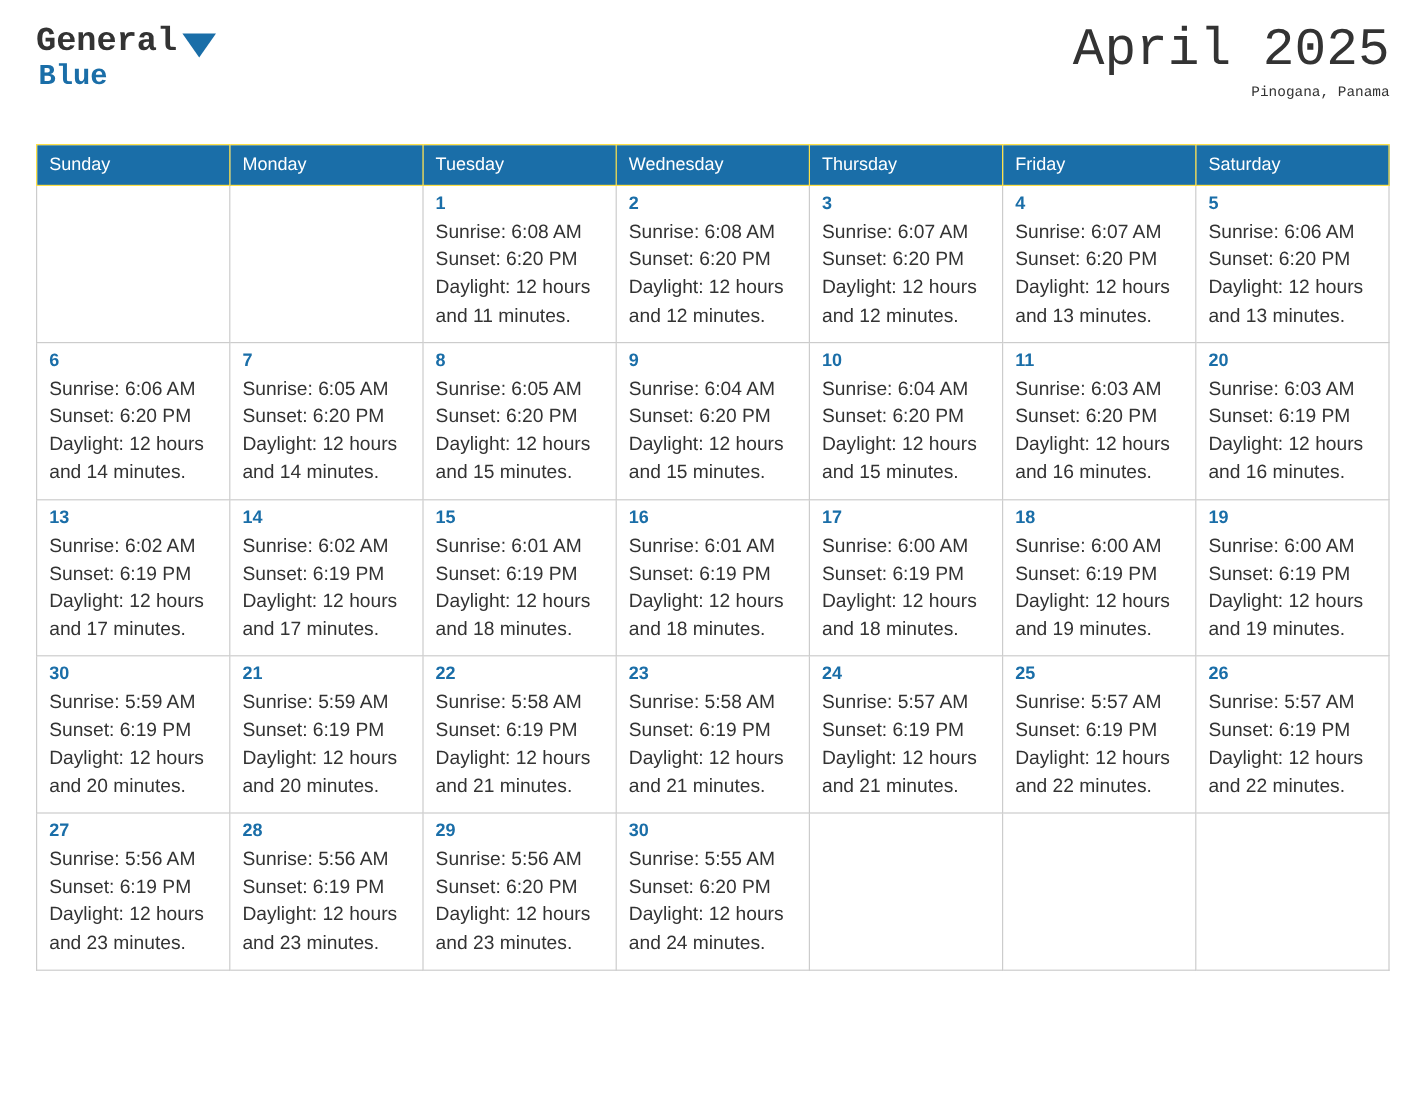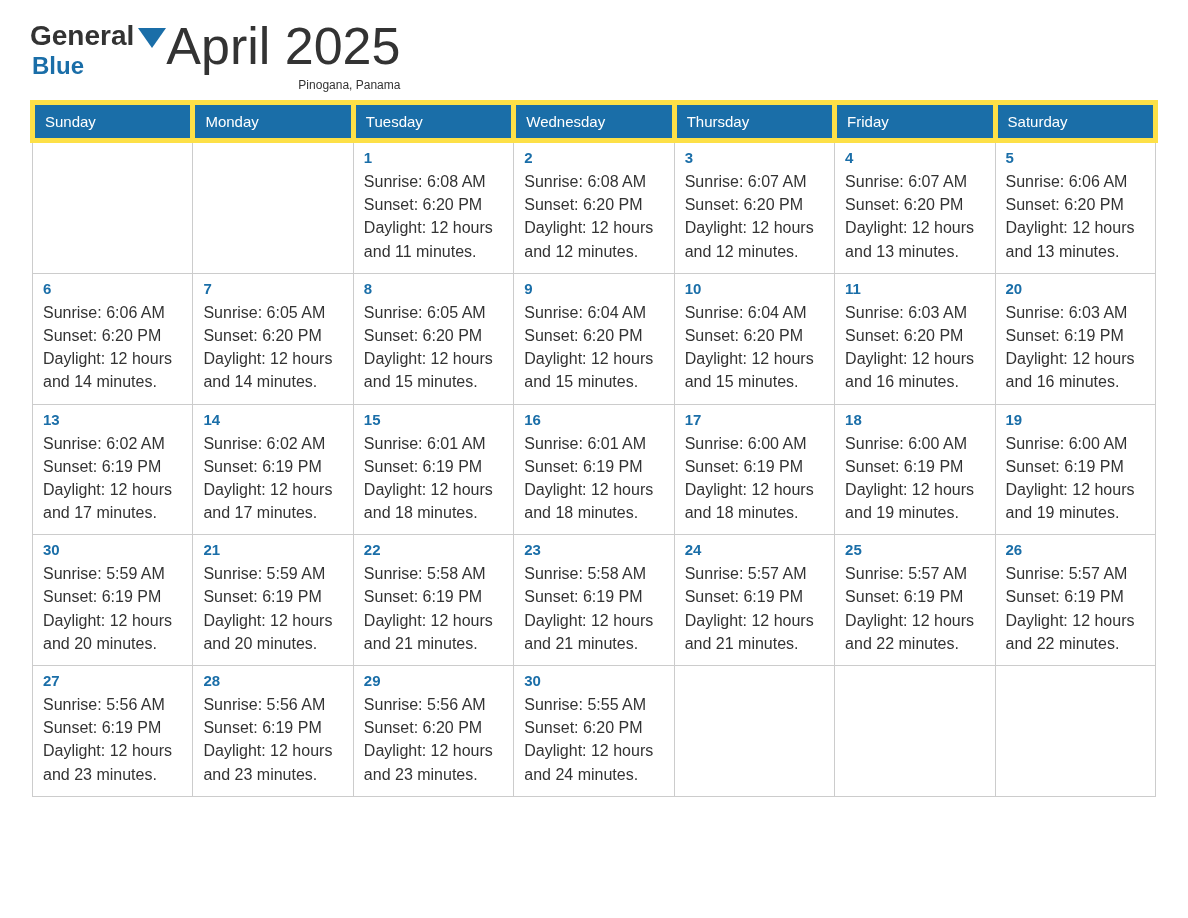--- a/index.html
+++ b/index.html
@@ -5,23 +5,24 @@
     * { box-sizing: border-box; margin: 0; padding: 0; }
     body {
       font-family: Arial, sans-serif;
       background: #fff;
       padding: 20px 30px;
       width: 1188px;
       min-height: 918px;
     }
     .header {
       display: flex;
-      justify-content: flex-start;
+      justify-content: space-between;
       align-items: flex-start;
-      margin-bottom: 8px;
+      margin-bottom: 36px;
+      font-family: Liberation Mono, monospace;
     }
     .logo {
       display: flex;
       flex-direction: column;
       align-items: flex-start;
     }
     .logo-top {
       display: flex;
       align-items: center;
     }
@@ -42,21 +43,21 @@
     .logo-blue {
       font-size: 24px;
       font-weight: bold;
       color: #1a6ea8;
       margin-left: 2px;
     }
     .title-section {
       text-align: right;
     }
     .month-title {
-      font-size: 52px;
+      font-size: 44px;
       font-weight: normal;
       color: #333;
       line-height: 1;
     }
     .location {
       font-size: 12px;
       color: #333;
       margin-top: 6px;
     }
     table {
@@ -66,21 +67,21 @@
     }
     thead tr {
       background-color: #1a6ea8;
     }
     thead th {
       color: #fff;
       font-size: 15px;
       font-weight: normal;
       padding: 8px 10px;
       text-align: left;
-      border: 5px solid #fde047;
+      border: 1px solid #fde047;
     }
     tbody td {
       vertical-align: top;
       padding: 6px 10px 10px 10px;
       border: 1px solid #ccc;
       font-size: 12.5px;
       color: #333;
       height: 110px;
     }
     .day-number {

